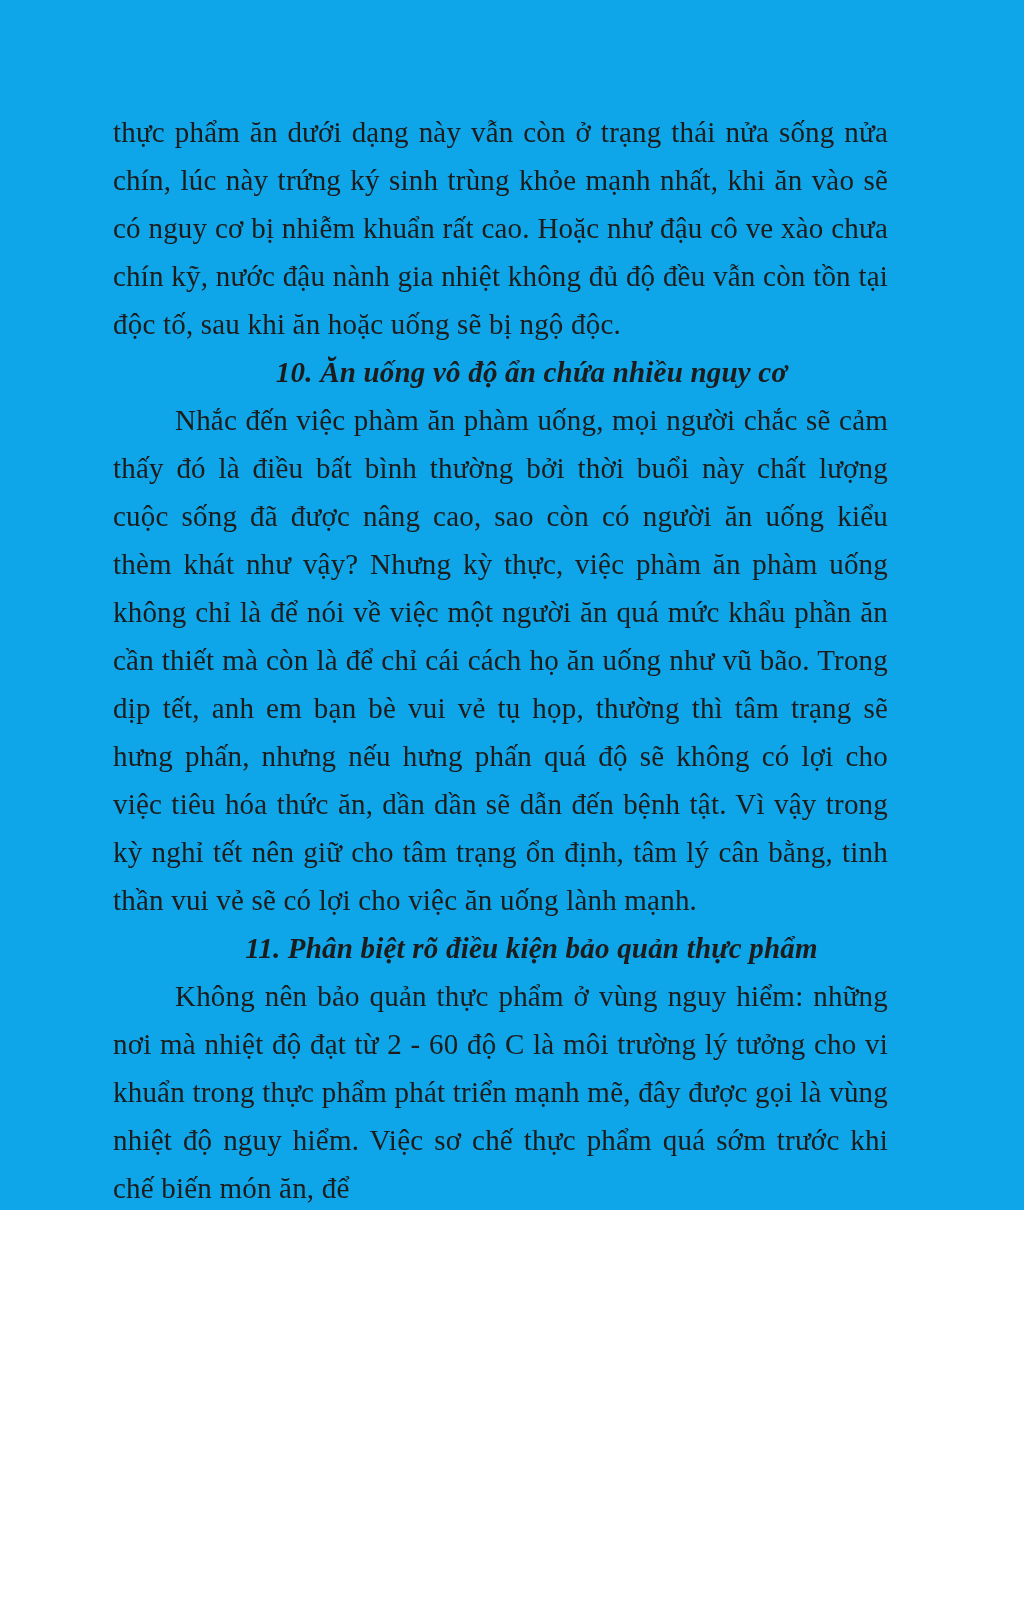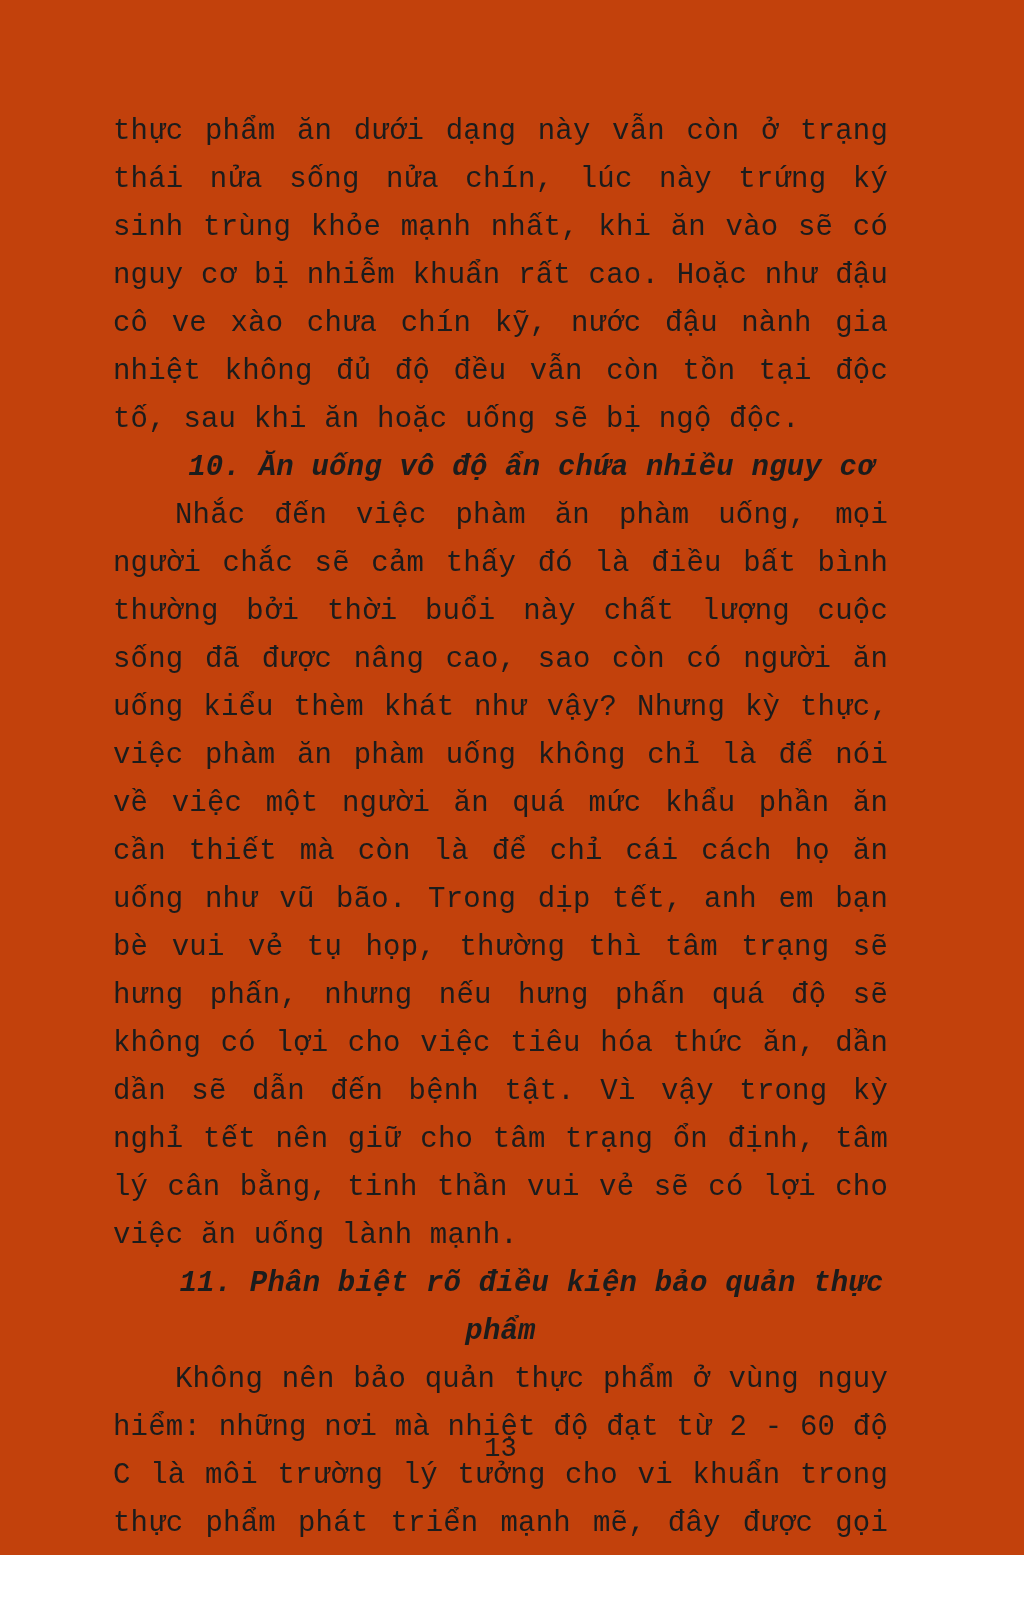--- a/index.html
+++ b/index.html
@@ -3,25 +3,25 @@
 <meta charset="utf-8">
 <style>
   html, body {
     margin: 0;
     padding: 0;
     background: #ffffff;
   }
   .page {
     position: relative;
     width: 1024px;
-    height: 1555px;
-    background: #c2410c;
+    height: 1210px;
+    background: #0ea5e9;
     box-sizing: border-box;
     padding: 108px 136px 0 113px;
-    font-family: Liberation Mono, monospace;
+    font-family: Liberation Serif, serif;
     color: #1c1c1c;
     overflow: hidden;
   }
   .body-text {
     margin: 0;
     font-size: 29px;
     line-height: 48px;
     text-align: justify;
     text-justify: inter-word;
     letter-spacing: 0.2px;

